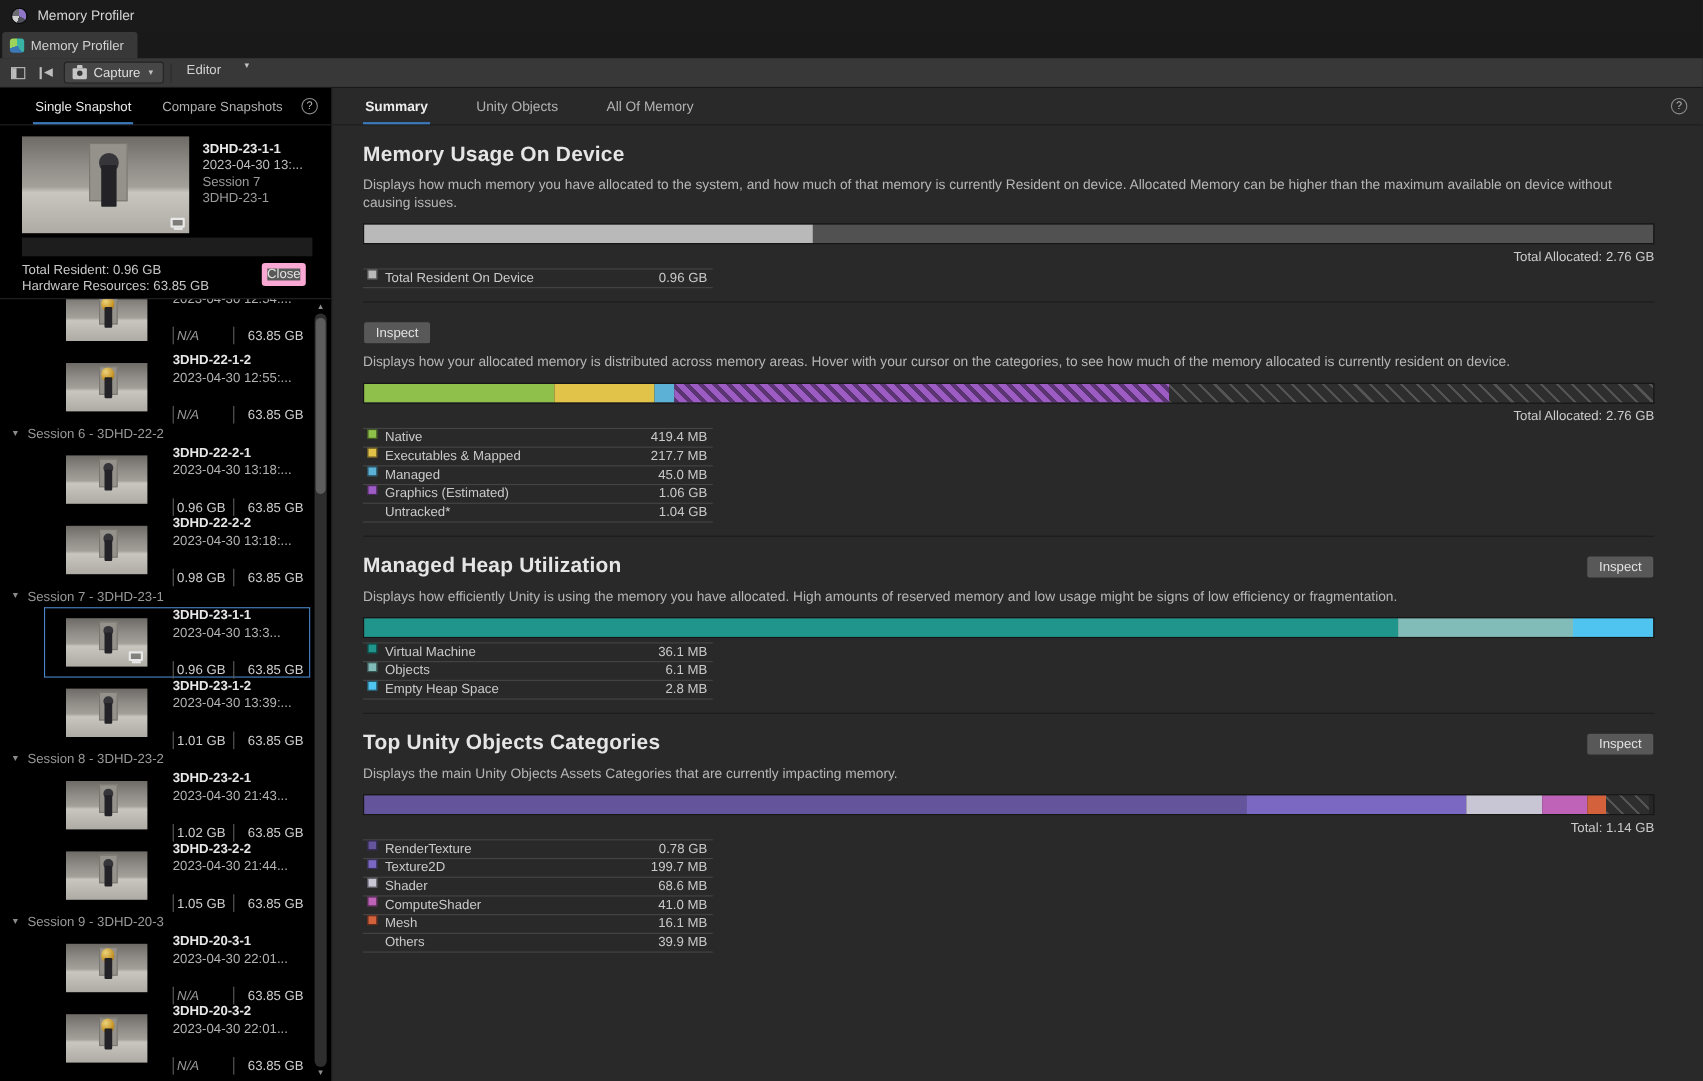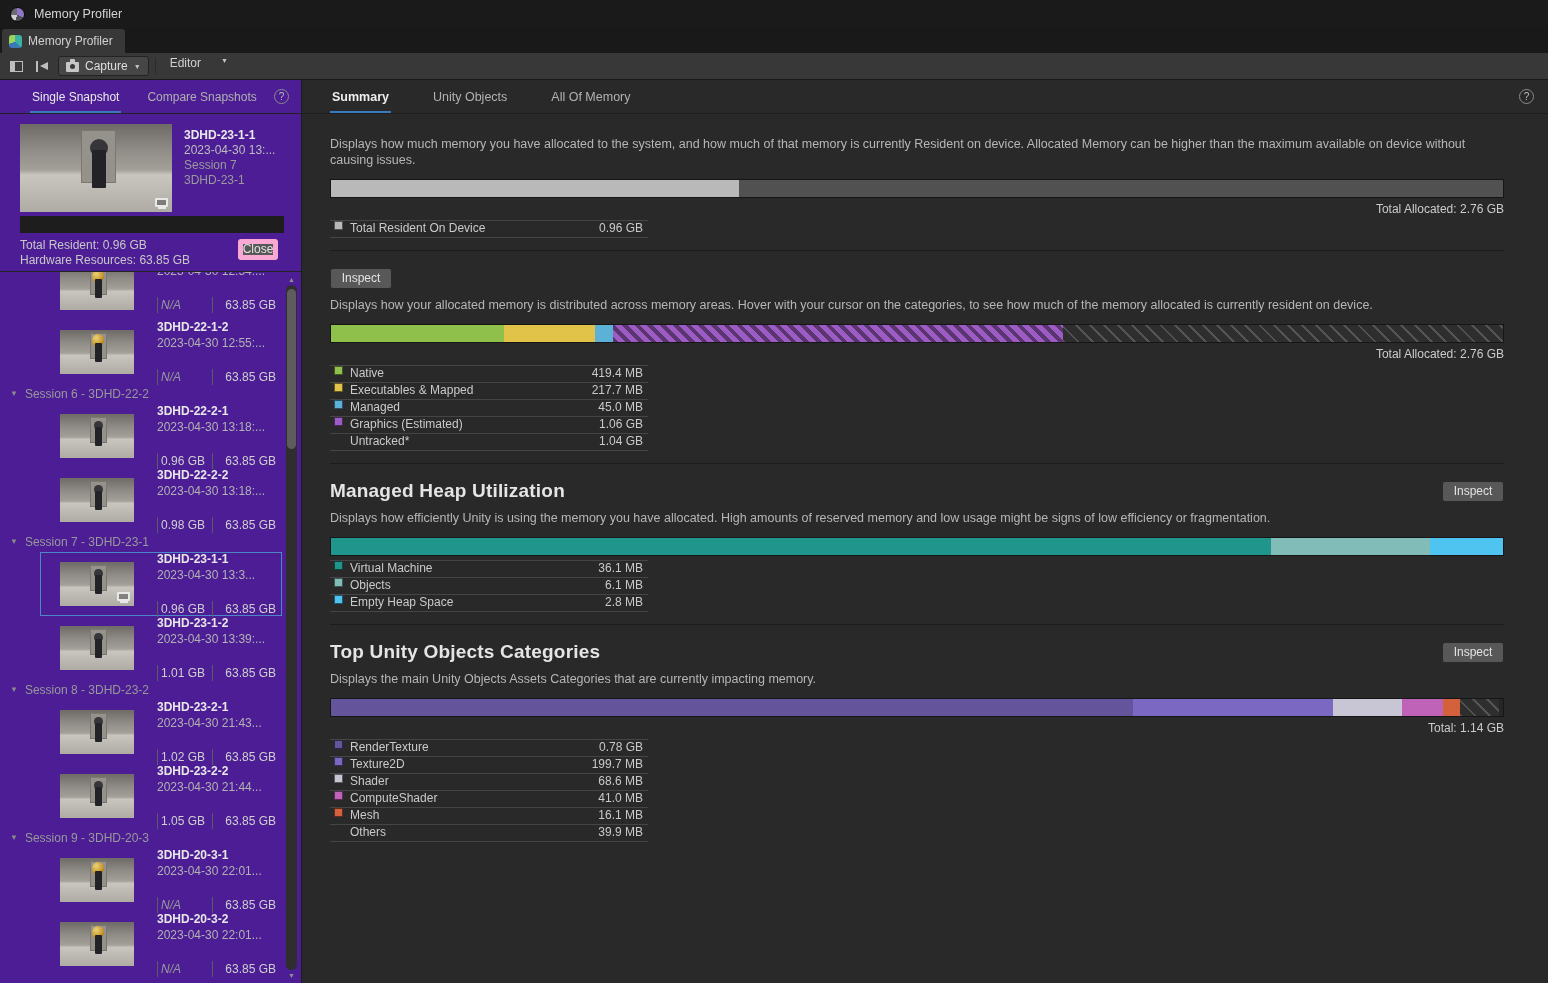--- a/index.html
+++ b/index.html
@@ -30,21 +30,21 @@
   .capture-btn{height:20px;display:flex;align-items:center;gap:6px;padding:0 7px;background:#464646;
     border:1px solid #232323;border-radius:3px;color:#dedede;font-size:12px;cursor:default}
   .icon-camera{width:13px;height:10px;background:#c6c6c6;border-radius:1px;position:relative;margin-top:2px;flex:none}
   .icon-camera::before{content:"";position:absolute;top:-3px;left:4px;width:5px;height:3px;background:#c6c6c6;border-radius:1px 1px 0 0}
   .icon-camera::after{content:"";position:absolute;top:2px;left:4px;width:5px;height:5px;border-radius:50%;background:#3a3a3a}
   .caret{font-size:7px;color:#c2c2c2;line-height:1;margin-top:1px}
   .editor-btn{height:20px;display:flex;gap:20px;padding:0 8px;color:#d2d2d2;font-size:12px;cursor:default}
 
   
   .content{flex:1;display:flex;min-height:0}
-  .sidebar{width:302px;flex:none;background:#4c1d95;border-right:1px solid #1d1d1d;display:flex;flex-direction:column;min-height:0}
+  .sidebar{width:302px;flex:none;background:#000000;border-right:1px solid #1d1d1d;display:flex;flex-direction:column;min-height:0}
   .main{flex:1;min-width:0;background:#292929;display:flex;flex-direction:column}
 
   
   .side-tabs{height:34px;flex:none;display:flex;align-items:stretch;border-bottom:1px solid #222;padding-left:30px;position:relative}
   .side-tab{display:flex;align-items:center;padding:0 2px;margin-right:24px;font-size:12px;color:#b0b0b0;position:relative;cursor:default}
   .side-tab.active{color:#e9e9e9}
   .side-tab.active::after{content:"";position:absolute;left:0;right:0;bottom:0;height:2px;background:#3a79bb}
   .help-badge{width:15px;height:15px;border-radius:50%;border:1px solid #8b8b8b;color:#bdbdbd;font-size:10px;
     display:flex;align-items:center;justify-content:center;cursor:default}
   .side-tabs .help-badge{position:absolute;right:12px;top:9px}
@@ -387,20 +387,23 @@
       <div class="main-tabs">
         <div class="main-tab active">Summary</div>
         <div class="main-tab">Unity Objects</div>
         <div class="main-tab">All Of Memory</div>
         <div class="help-badge">?</div>
       </div>
 
       <div class="sections">
 
         <section class="section">
+          <div class="sec-head">
+            <h2 class="sec-title">Memory Usage On Device</h2>
+          </div>
           <p class="sec-desc">Displays how much memory you have allocated to the system, and how much of that memory is currently Resident on device. Allocated Memory can be higher than the maximum available on device without causing issues.</p>
           <div class="bar">
             <div class="seg" style="width: 34.8%; background-color: rgb(185, 185, 185);"></div>
             <div class="seg" style="width: 65.2%; background-color: rgb(81, 81, 81);"></div>
           </div>
           <div class="bar-total">Total Allocated: 2.76 GB</div>
           <div class="legend">
             <div class="lrow">
               <span class="swatch" style="background-color: rgb(185, 185, 185);"></span>
               <span>Total Resident On Device</span>

